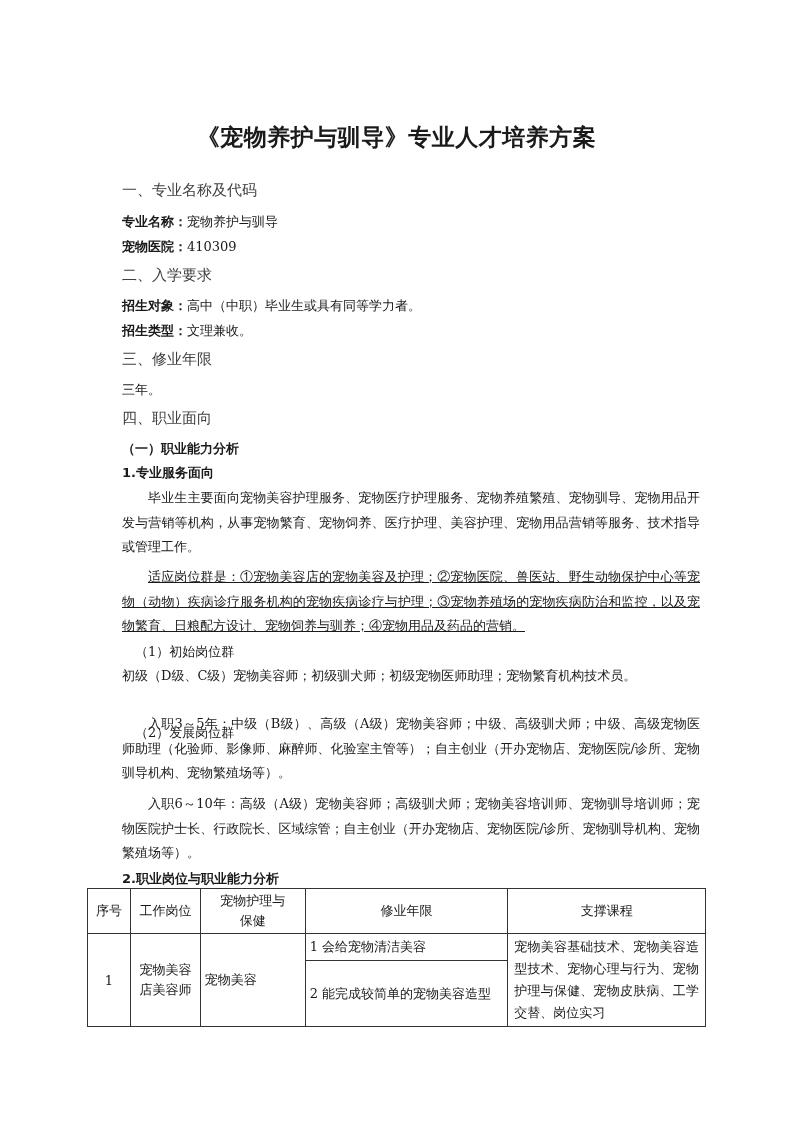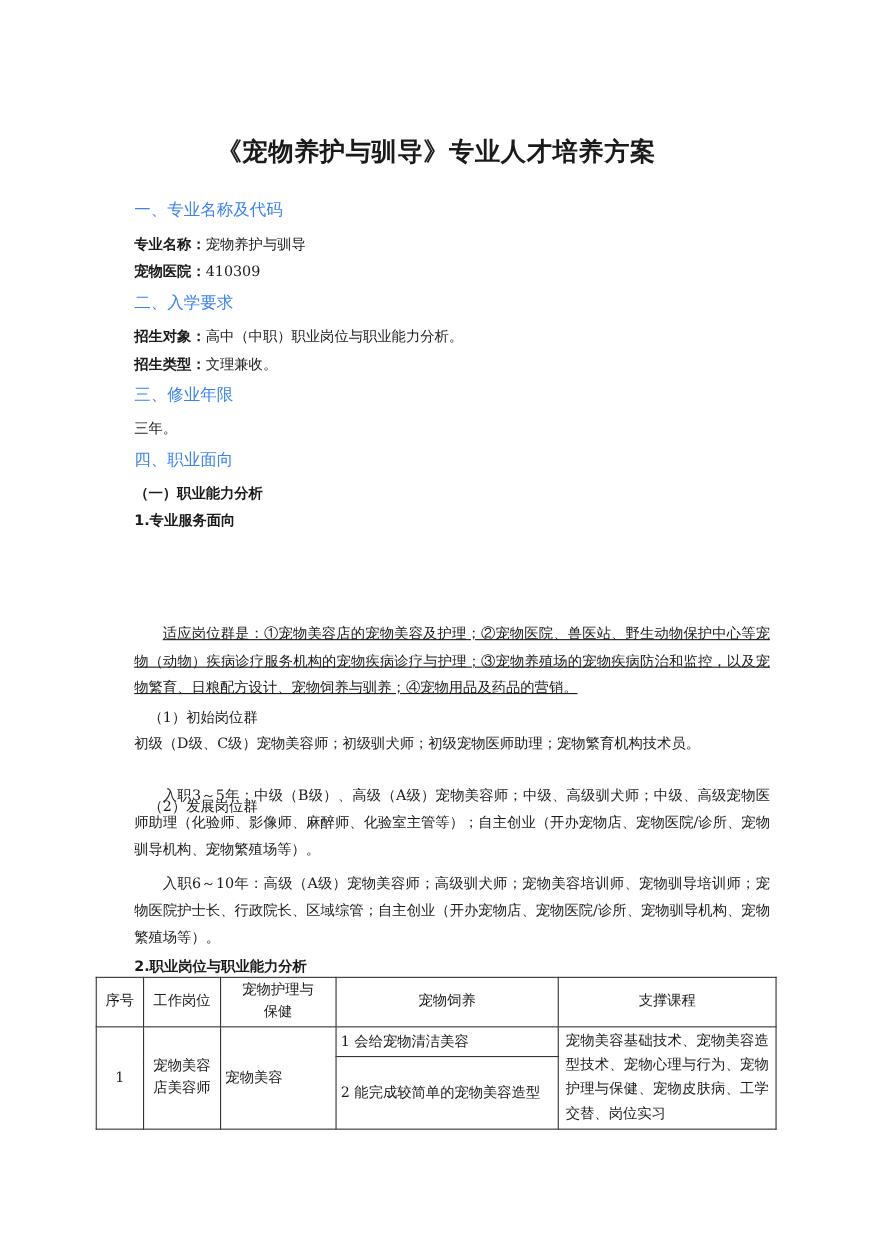--- a/index.html
+++ b/index.html
@@ -9,21 +9,21 @@
     color: #1a1a1a;
   }
   .page { position: absolute; left: 0; top: 0; width: 793px; height: 1122px; }
   .title {
     position: absolute; left: 0; width: 793px; top: 122px;
     text-align: center; font-size: 23px; font-weight: bold; letter-spacing: 0.5px;
     font-family: "DejaVu Serif", "Liberation Serif", serif;
   }
   .h1 {
     position: absolute; left: 122px; font-size: 15px;
-    font-family: Liberation Serif, serif; color: #3b82f6;
+    font-family: Liberation Serif, serif; color: #404040;
   }
   .kv { position: absolute; left: 122px; font-size: 13px; }
   .kv .k { font-weight: bold; font-family: "DejaVu Sans", "Liberation Sans", sans-serif; }
   .plain { position: absolute; left: 122px; font-size: 13px; }
   .h2 {
     position: absolute; left: 122px; font-size: 13px; font-weight: bold;
     font-family: "DejaVu Sans", "Liberation Sans", sans-serif;
   }
   .para {
     position: absolute; left: 122px; width: 578px; font-size: 13px;
@@ -52,33 +52,34 @@
   <div class="h1" style="top:181px;">一、专业名称及代码</div>
   <div class="kv" style="top:213px;">
     <span class="k">专业名称：</span><span>宠物养护与驯导</span>
   </div>
   <div class="kv" style="top:238px;">
     <span class="k">宠物医院：</span><span>410309</span>
   </div>
 
   <div class="h1" style="top:266px;">二、入学要求</div>
   <div class="kv" style="top:297px;">
-    <span class="k">招生对象：</span><span>高中（中职）职业岗位与职业能力分析。</span>
+    <span class="k">招生对象：</span><span>高中（中职）毕业生或具有同等学力者。</span>
   </div>
   <div class="kv" style="top:322px;">
     <span class="k">招生类型：</span><span>文理兼收。</span>
   </div>
 
   <div class="h1" style="top:350px;">三、修业年限</div>
   <div class="plain" style="top:381px;">三年。</div>
 
   <div class="h1" style="top:409px;">四、职业面向</div>
   <div class="h2" style="top:440px;font-family:Liberation Serif, serif;">（一）职业能力分析</div>
   <div class="h2" style="top:464px;text-align:center;">1.专业服务面向</div>
 
+  <div class="para" style="top:486px;">毕业生主要面向宠物美容护理服务、宠物医疗护理服务、宠物养殖繁殖、宠物驯导、宠物用品开发与营销等机构，从事宠物繁育、宠物饲养、医疗护理、美容护理、宠物用品营销等服务、技术指导或管理工作。</div>
   <div class="para" style="top:565px;text-decoration:underline;">适应岗位群是：①宠物美容店的宠物美容及护理；②宠物医院、兽医站、野生动物保护中心等宠物（动物）疾病诊疗服务机构的宠物疾病诊疗与护理；③宠物养殖场的宠物疾病防治和监控，以及宠物繁育、日粮配方设计、宠物饲养与驯养；④宠物用品及药品的营销。</div>
 
   <div class="plain" style="top:643px; left:135px;">（1）初始岗位群</div>
   <div class="plain" style="top:667px;">初级（D级、C级）宠物美容师；初级驯犬师；初级宠物医师助理；宠物繁育机构技术员。</div>
   <div class="plain" style="top:691px; left:135px;margin-top:33px;">（2）发展岗位群</div>
 
   <div class="para" style="top:712px;">入职3～5年：中级（B级）、高级（A级）宠物美容师；中级、高级驯犬师；中级、高级宠物医师助理（化验师、影像师、麻醉师、化验室主管等）；自主创业（开办宠物店、宠物医院/诊所、宠物驯导机构、宠物繁殖场等）。</div>
   <div class="para" style="top:792px;">入职6～10年：高级（A级）宠物美容师；高级驯犬师；宠物美容培训师、宠物驯导培训师；宠物医院护士长、行政院长、区域综管；自主创业（开办宠物店、宠物医院/诊所、宠物驯导机构、宠物繁殖场等）。</div>
 
   <div class="h2" style="top:870px; left:122px;">2.职业岗位与职业能力分析</div>
@@ -89,21 +90,21 @@
       <col style="width:70px">
       <col style="width:105px">
       <col style="width:203px">
       <col style="width:198px">
     </colgroup>
     <thead>
       <tr>
         <th>序号</th>
         <th>工作岗位</th>
         <th style="padding:0 18px;">宠物护理与保健</th>
-        <th>宠物饲养</th>
+        <th>修业年限</th>
         <th>支撑课程</th>
       </tr>
     </thead>
     <tbody>
       <tr style="height:24px;">
         <td rowspan="2" class="c-center">1</td>
         <td rowspan="2" class="c-center" style="line-height:20px; padding:0 6px;">宠物美容店美容师</td>
         <td rowspan="2" class="c-left">宠物美容</td>
         <td class="c-left">1 会给宠物清洁美容</td>
         <td rowspan="2" class="courses">宠物美容基础技术、宠物美容造型技术、宠物心理与行为、宠物护理与保健、宠物皮肤病、工学交替、岗位实习</td>

